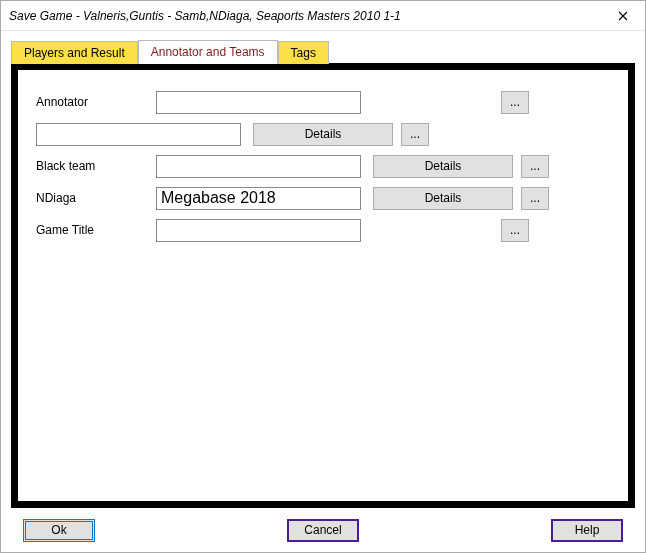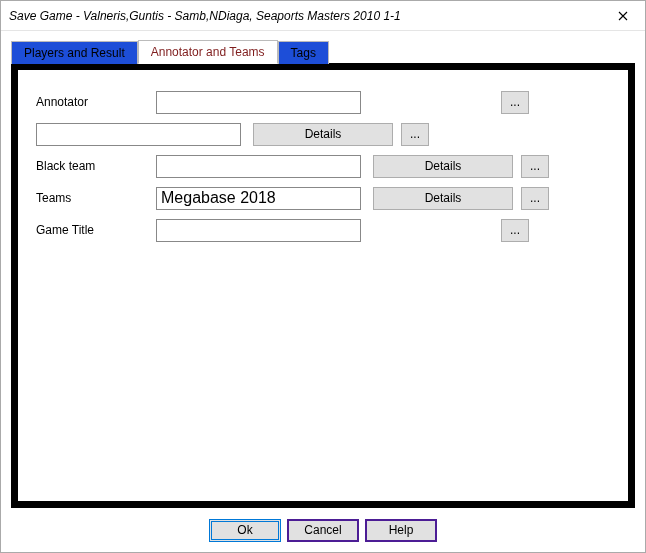--- a/index.html
+++ b/index.html
@@ -46,21 +46,21 @@
       border: 1px solid #bbb;
       border-bottom: none;
       margin-right: 0px;
       background: #fff;
       position: relative;
       top: 1px;
       cursor: default;
       color: #7f1d1d;
     }
     .tab:not(.active) {
-      background: #1d4ed8;
+      background: #fde047;
       color: #000;
     }
     .tab.active {
       background: #fff;
       border-bottom: 1px solid #fff;
       z-index: 3;
     }
     .tabpanel {
       border: 7px solid #000000;
       flex: 1;
@@ -101,23 +101,23 @@
       background: #e1e1e1;
       border: 1px solid #adadad;
       font-family: inherit; font-size: 12px;
       cursor: default;
       display: flex; align-items: center; justify-content: center;
     }
     .footer {
       height: 44px;
       display: flex;
       align-items: center;
-      justify-content: center;
+      justify-content: space-between;
       padding: 0 12px;
-      gap: 6px;
+      gap: 14px;
     }
     .footer-btn {
       min-width: 72px; height: 23px;
       background: #e1e1e1;
       border: 2px solid #4c1d95;
       font-family: inherit; font-size: 12px;
       cursor: default; padding: 0 10px;
     }
     .footer-btn.default {
       border: 1px solid #0078d7;
@@ -167,21 +167,21 @@
       <div class="form-row">
         <div class="form-label">Black team</div>
         <input class="form-input" value="" style="">
         <div class="spacer-mid"></div>
         <button class="details-btn">Details</button>
         <div class="spacer-right"></div>
         <button class="ellipsis-btn">...</button>
       </div>
 
       <div class="form-row">
-        <div class="form-label">Teams</div>
+        <div class="form-label">NDiaga</div>
         <input class="form-input" value="Megabase 2018" style="">
         <div class="spacer-mid"></div>
         <button class="details-btn">Details</button>
         <div class="spacer-right"></div>
         <button class="ellipsis-btn">...</button>
       </div>
 
       <div class="form-row">
         <div class="form-label">Game Title</div>
         <input class="form-input" value="" style="">

